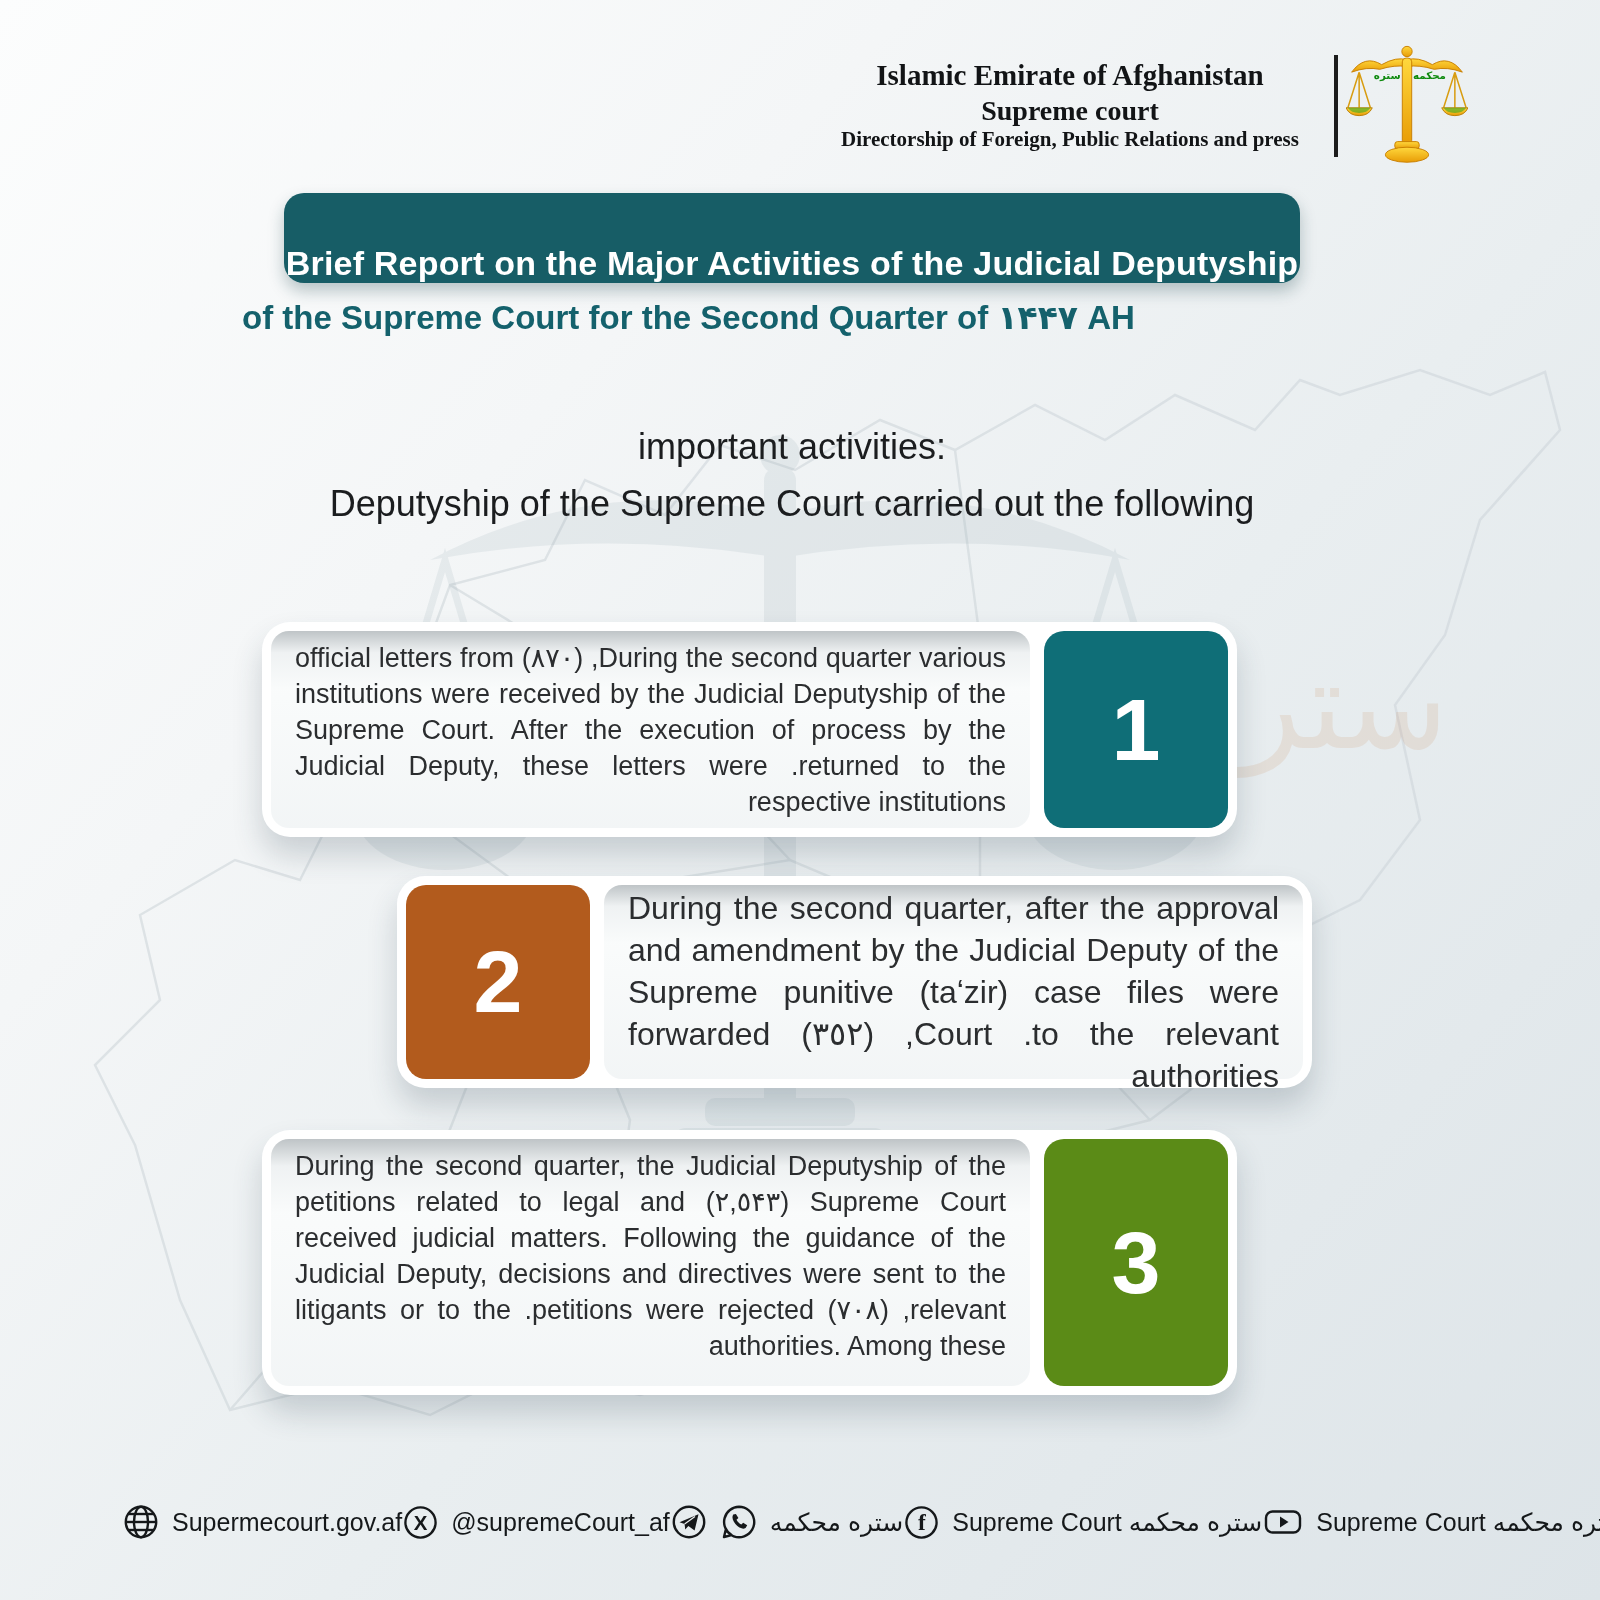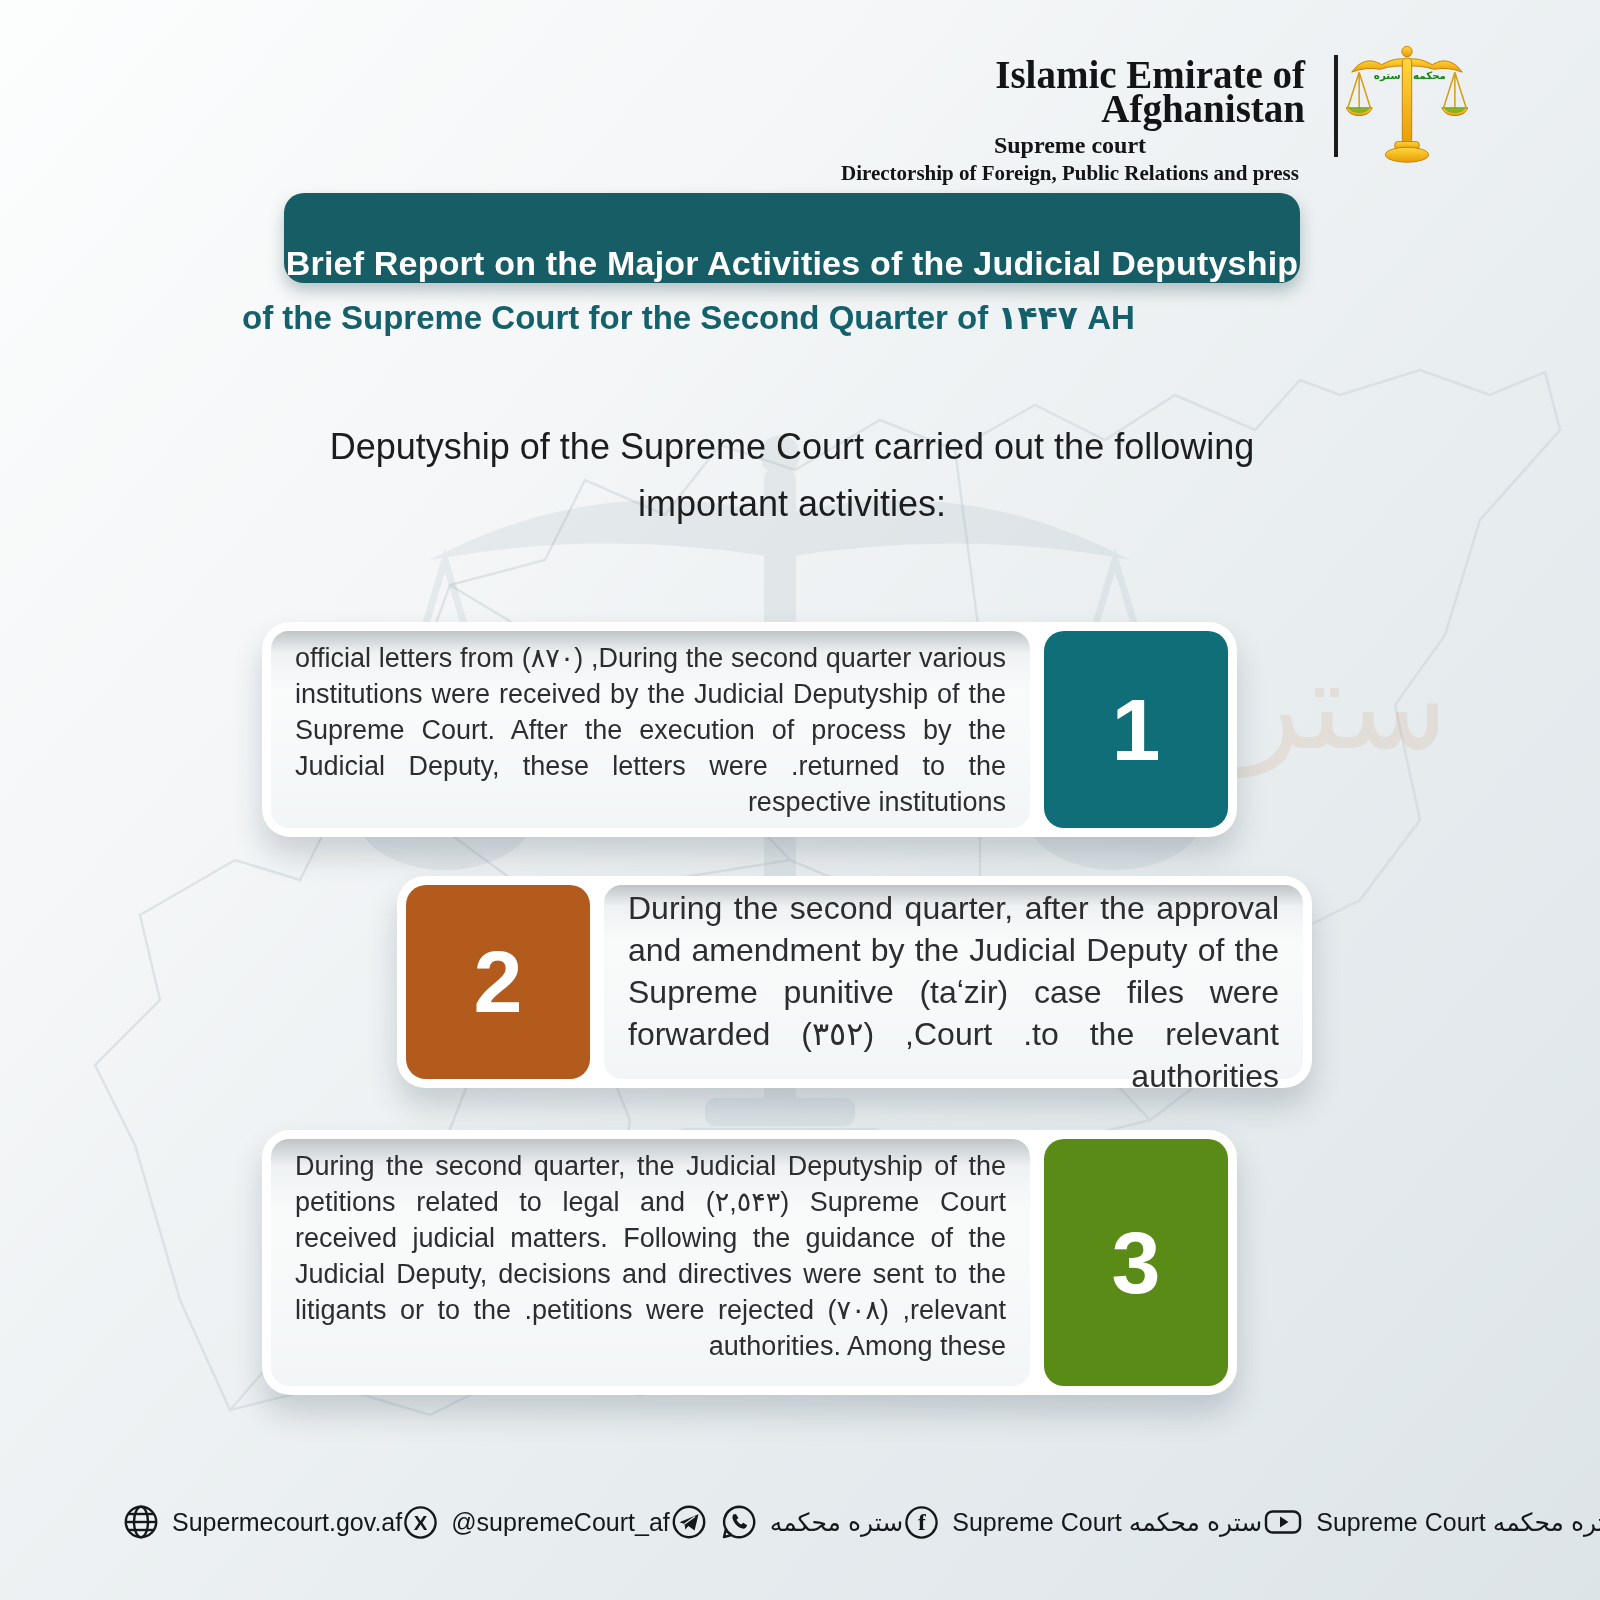--- a/index.html
+++ b/index.html
@@ -9,22 +9,22 @@
     font-family:"Liberation Sans","DejaVu Sans",sans-serif;
     background:linear-gradient(132deg,#fcfdfd 0%,#f4f6f7 30%,#e9eef0 58%,#dde4e8 100%);
   }
   .watermarks{position:absolute;left:0;top:0;width:1600px;height:1600px;pointer-events:none;}
 
   
   .header-block{
     position:absolute;left:835px;top:58px;width:470px;text-align:center;
     font-family:"Liberation Serif","DejaVu Serif",serif;font-weight:bold;color:#121416;
   }
-  .header-line1{font-size:39px;line-height:34px;text-align:right;}
-  .header-line2{font-size:24px;line-height:30px;margin-top:4px;}
+  .header-line1{font-size:29px;line-height:34px;}
+  .header-line2{font-size:28px;line-height:30px;margin-top:4px;}
   .header-line3{font-size:21px;line-height:26px;}
   .header-divider{position:absolute;left:1334px;top:55px;width:4px;height:102px;background:#1c1c1c;}
   .logo{position:absolute;left:1346px;top:42px;width:122px;height:126px;}
 
   
   .banner{
     position:absolute;left:284px;top:193px;width:1016px;height:90px;
     background:#175d66;border-radius:20px;display:flex;align-items:flex-end;justify-content:center;
     box-shadow:0 8px 16px rgba(18,62,70,.28);
   }
@@ -133,22 +133,22 @@
       <ellipse cx="65" cy="118" rx="23" ry="8" fill="url(#gold)" stroke="#c87e00" stroke-width="1"></ellipse>
     </g>
   </svg>
 
   <div class="banner">
     <span class="banner-text">Brief Report on the Major Activities of the Judicial Deputyship</span>
   </div>
   <div class="subtitle">of the Supreme Court for the Second Quarter of ١۴۴٧ AH</div>
 
   <div class="intro">
+    <div>important activities:</div>
     <div>Deputyship of the Supreme Court carried out the following</div>
-    <div>important activities:</div>
   </div>
 
   <div class="card card1">
     <div class="card-panel">official letters from (٨٧٠) ,During the second quarter various institutions were received by the Judicial Deputyship of the Supreme Court. After the execution of process by the Judicial Deputy, these letters were .returned to the respective institutions</div>
     <div class="card-num num-teal">1</div>
   </div>
 
   <div class="card card2">
     <div class="card-num num-orange">2</div>
     <div class="card-panel">During the second quarter, after the approval and amendment by the Judicial Deputy of the Supreme punitive (taʻzir) case files were forwarded (٣٥٢) ,Court .to the relevant authorities</div>

